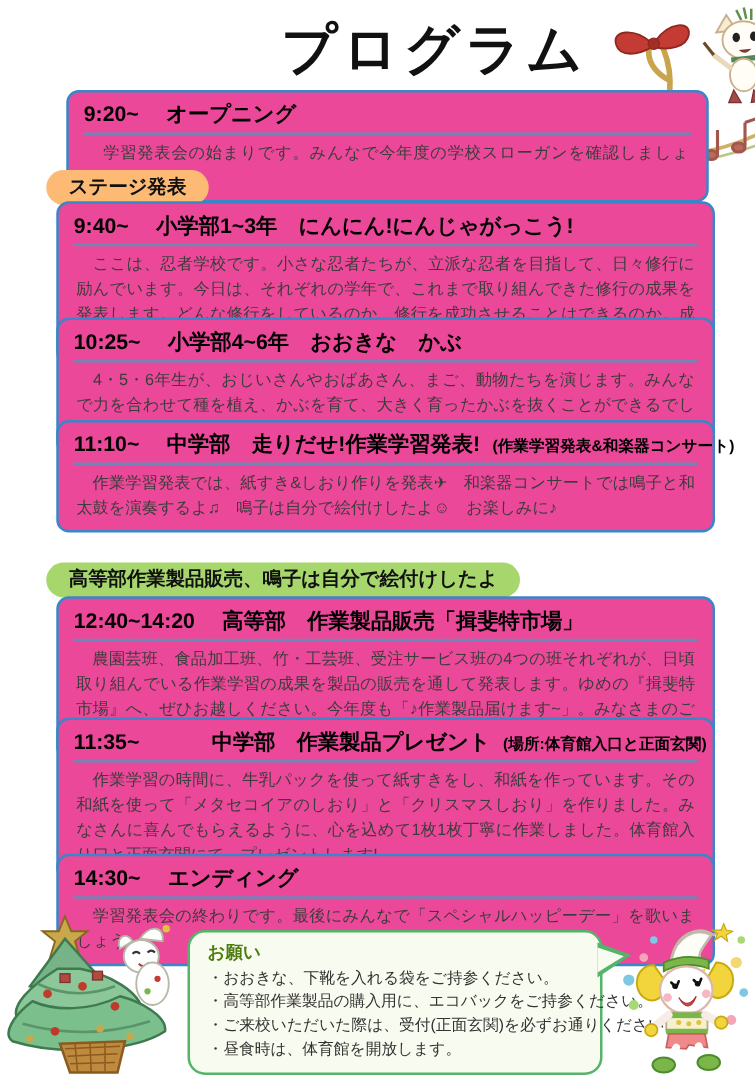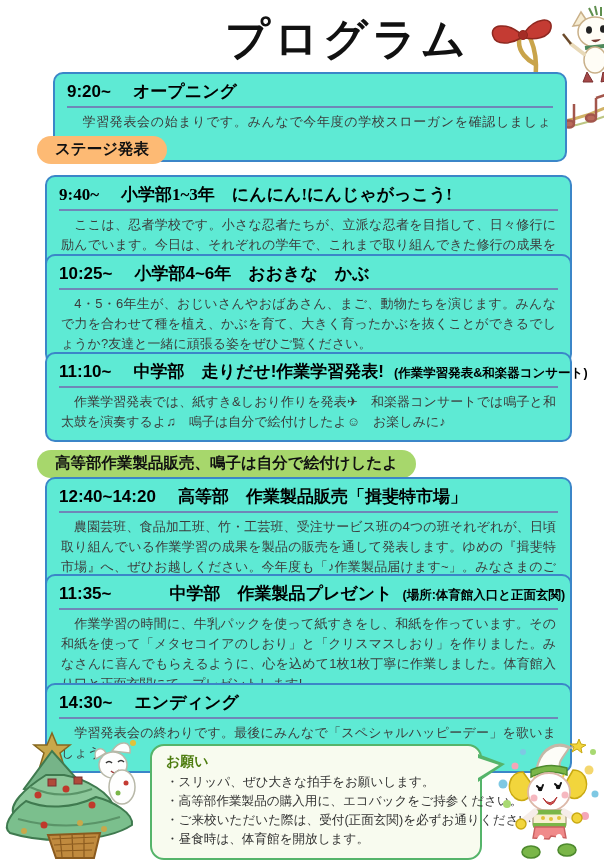--- a/index.html
+++ b/index.html
@@ -11,21 +11,21 @@
     position:absolute;top:10px;left:50px;right:0;text-align:center;
     font-size:44px;font-weight:900;letter-spacing:4px;color:#111;
   }
   .deco{position:absolute;}
   .deco-top{top:0;right:0;width:168px;height:138px;}
   .deco-tree{left:0;top:731px;width:148px;height:129px;}
   .deco-mascot{left:493px;top:738px;width:111px;height:122px;}
 
   .program-box{
     position:absolute;left:45px;width:527px;box-sizing:border-box;
-    border:2px solid #3b86c8;border-radius:10px;background:#5eead4;
+    border:2px solid #3b86c8;border-radius:10px;background:#ec4899;
     padding:6px 12px 8px 12px;
   }
   .program-box.first{left:53px;width:514px;}
   .box-header{
     display:flex;align-items:baseline;
     border-bottom:2px solid #6f87b8;padding-bottom:3px;margin-bottom:4px;
     font-weight:bold;color:#000;font-size:17px;white-space:nowrap;
   }
   .time-label{font-size:17px;font-weight:bold;}
   .event-title{margin-left:22px;}
@@ -113,37 +113,37 @@
   <div class="program-box first" style="top:72px;">
     <div class="box-header">
       <span class="time-label">9:20~</span>
       <span class="event-title">オープニング</span>
     </div>
     <div class="box-body">　学習発表会の始まりです。みんなで今年度の学校スローガンを確認しましょう。</div>
   </div>
 
   <div class="section-pill pill-pink">ステージ発表</div>
 
-  <div class="program-box" style="top:175px;font-family:Liberation Serif, serif;">
+  <div class="program-box" style="top:161px;">
     <div class="box-header">
       <span class="time-label">9:40~</span>
       <span class="event-title">小学部1~3年　にんにん!にんじゃがっこう!</span>
     </div>
     <div class="box-body">　ここは、忍者学校です。小さな忍者たちが、立派な忍者を目指して、日々修行に励んでいます。今日は、それぞれの学年で、これまで取り組んできた修行の成果を発表します。どんな修行をしているのか、修行を成功させることはできるのか。成功の際には、ぜひ大きな拍手をお願いします!</div>
   </div>
 
   <div class="program-box" style="top:254px;">
     <div class="box-header">
       <span class="time-label">10:25~</span>
       <span class="event-title">小学部4~6年　おおきな　かぶ</span>
     </div>
     <div class="box-body">　4・5・6年生が、おじいさんやおばあさん、まご、動物たちを演じます。みんなで力を合わせて種を植え、かぶを育て、大きく育ったかぶを抜くことができるでしょうか?友達と一緒に頑張る姿をぜひご覧ください。</div>
   </div>
 
-  <div class="program-box" style="top:352px;min-height:82px;">
+  <div class="program-box" style="top:336px;min-height:82px;">
     <div class="box-header">
       <span class="time-label">11:10~</span>
       <span class="event-title">中学部　走りだせ!作業学習発表!</span>
       <span class="event-note">(作業学習発表&amp;和楽器コンサート)</span>
     </div>
     <div class="box-body">　作業学習発表では、紙すき&amp;しおり作りを発表✈　和楽器コンサートでは鳴子と和太鼓を演奏するよ♫　鳴子は自分で絵付けしたよ☺　お楽しみに♪</div>
   </div>
 
   <div class="section-pill pill-green">高等部作業製品販売、鳴子は自分で絵付けしたよ</div>
 
@@ -206,21 +206,21 @@
     <circle cx="104" cy="98" r="3" fill="#c8a84b"></circle>
 
     <path d="M48,104 L100,102 L94,127 L56,127 Z" fill="#c08a3e" stroke="#8a5a1e" stroke-width="2"></path>
     <path d="M52,108 L96,106 M54,114 L94,112 M56,120 L92,119 M60,104 L62,126 M72,103 L73,127 M84,103 L84,126" stroke="#8a5a1e" stroke-width="1.2" fill="none"></path>
   </svg>
 
   <div class="notice-bubble">
     <div class="bubble-tail-outer"></div>
     <div class="bubble-tail-inner"></div>
     <div class="notice-heading">お願い</div>
-    <div class="notice-item">・スリッパ、ぜひ大きな拍手をお願いします。</div>
+    <div class="notice-item">・おおきな、下靴を入れる袋をご持参ください。</div>
     <div class="notice-item">・高等部作業製品の購入用に、エコバックをご持参ください。</div>
     <div class="notice-item">・ご来校いただいた際は、受付(正面玄関)を必ずお通りください。</div>
     <div class="notice-item">・昼食時は、体育館を開放します。</div>
   </div>
 
   <svg class="deco deco-mascot" viewBox="0 0 111 122">
 
     <circle cx="10" cy="46" r="4.5" fill="#7ec8e3"></circle>
     <circle cx="22" cy="28" r="3.5" fill="#f4a6b8"></circle>
     <circle cx="14" cy="66" r="4" fill="#a8d972"></circle>

